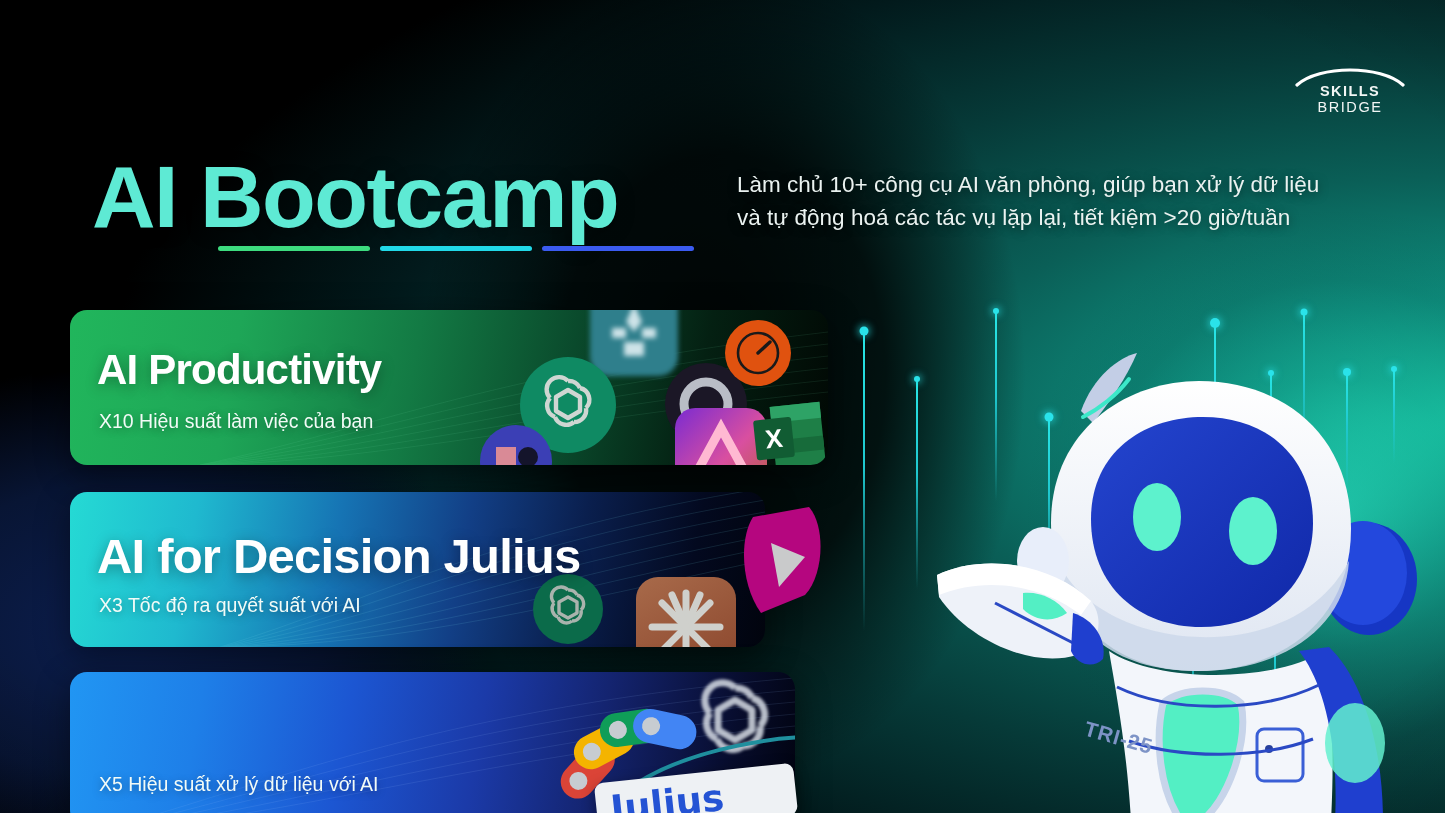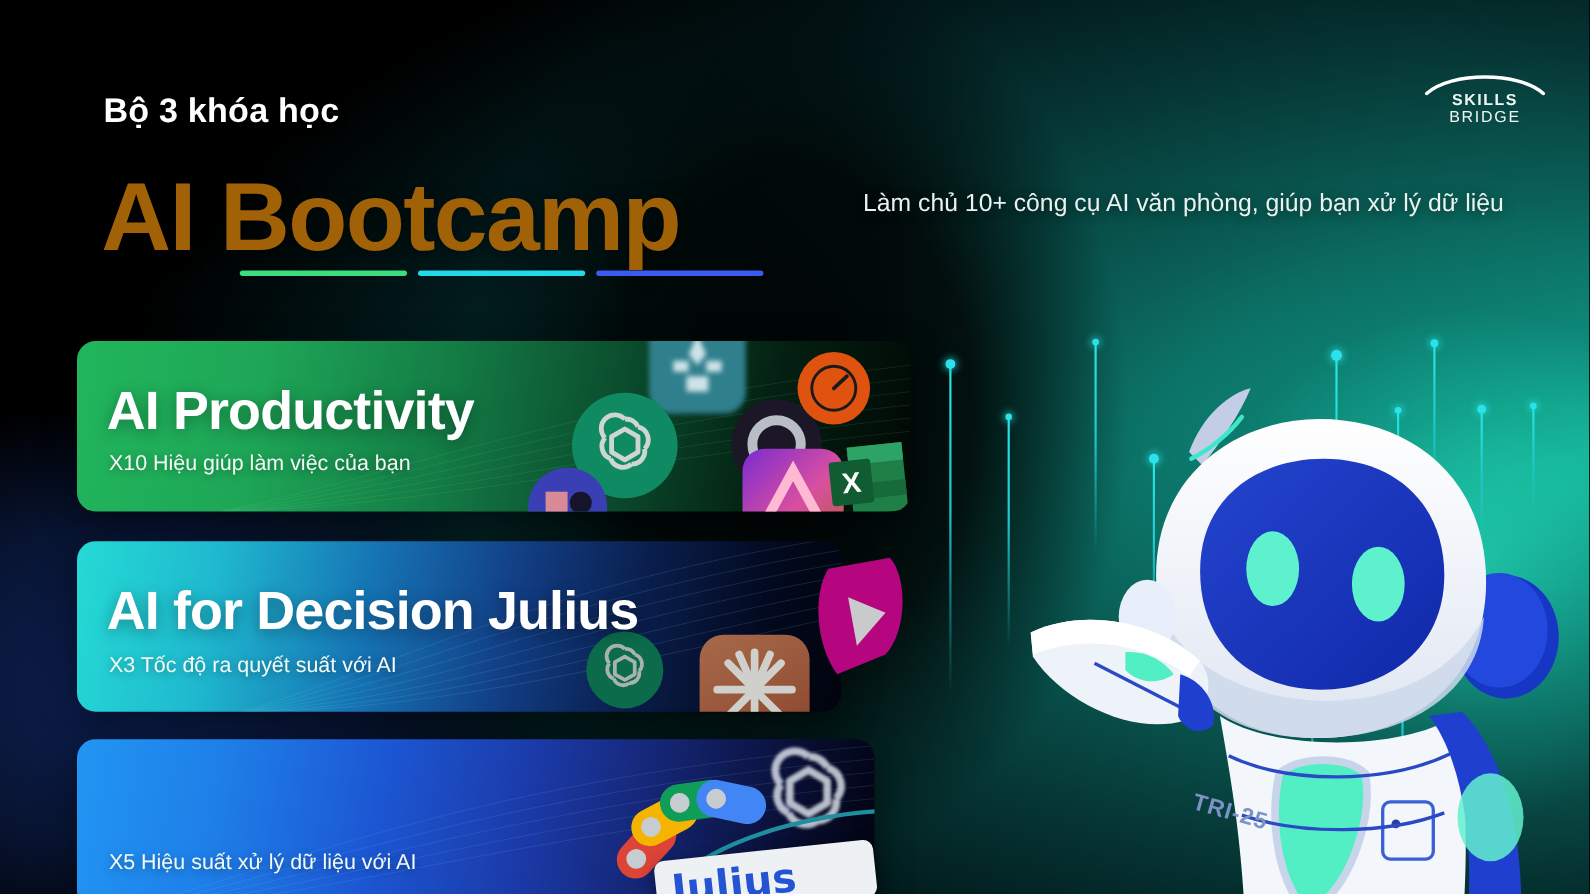--- a/index.html
+++ b/index.html
@@ -44,30 +44,30 @@
               border-radius:50%; background:#2ae3ea; box-shadow:0 0 7px 2px rgba(42,227,234,.55); }
 
   
   .kicker{
     position:absolute; left:94px; top:83px;
     font-size:31px; font-weight:bold; color:#ffffff; letter-spacing:.2px;
     text-shadow:0 2px 10px rgba(0,0,0,.35);
   }
   .headline{
     position:absolute; left:92px; top:152px;
-    font-size:88px; font-weight:bold; color:#a16207; line-height:1.02;
+    font-size:88px; font-weight:bold; color:#5eead4; line-height:1.02;
     letter-spacing:-1.5px; white-space:nowrap;
     text-shadow:0 3px 18px rgba(0,0,0,.45);
   }
   .underbars{ position:absolute; left:218px; top:246px; display:flex; gap:10px; }
   .ubar{ height:5px; border-radius:3px; }
 
   .subtitle{
     position:absolute; right:78px; top:168px; width:630px;
-    text-align:right; color:#eaf2f0; font-size:22.5px; line-height:1.48;
+    color:#eaf2f0; font-size:22.5px; line-height:1.48;
     text-shadow:0 2px 10px rgba(0,0,0,.5);
   }
 
   
   .logo{ position:absolute; right:34px; top:63px; width:122px; height:44px; }
   .logo svg{ display:block; }
   .logo-text{
     position:absolute; left:0; top:20px; width:122px; text-align:center;
     color:#f2f6f5; font-size:14.5px; font-weight:bold; letter-spacing:1.4px;
   }
@@ -83,21 +83,21 @@
     position:absolute; font-weight:bold; color:#fff; white-space:nowrap;
     text-shadow:0 3px 14px rgba(0,0,0,.35); letter-spacing:-.8px;
   }
   .card .sub{
     position:absolute; color:#f2fbf7; white-space:nowrap; font-size:19.5px;
     text-shadow:0 2px 8px rgba(0,0,0,.35);
   }
 
   #card1{ left:70px; top:310px; width:758px; height:155px;
           background:linear-gradient(100deg,#21b65c 0%,#1ea657 22%,#137a44 45%,#0a4a2c 65%,#042012 82%,#010804 100%); }
-  #card1 .ttl{ left:27px; top:36px; font-size:49px; }
+  #card1 .ttl{ left:27px; top:36px; font-size:42px; }
   #card1 .sub{ left:29px; top:100px; }
 
   #card2{ left:70px; top:492px; width:695px; height:155px;
           background:linear-gradient(100deg,#25dad4 0%,#1fb9cf 18%,#1674b4 38%,#123f86 56%,#0a1f4e 72%,#03091f 88%,#01040d 100%); }
   #card2 .ttl{ left:27px; top:36px; font-size:49px; }
   #card2 .sub{ left:29px; top:102px; }
 
   #card3{ left:70px; top:672px; width:725px; height:155px;
           background:linear-gradient(100deg,#2196f3 0%,#1e7fe8 18%,#1c56d2 38%,#1b3aa8 56%,#142470 72%,#070c2c 90%,#01030f 100%); }
   #card3 .ttl{ left:27px; top:36px; font-size:49px; }
@@ -175,31 +175,31 @@
   <div class="logo">
     <svg width="122" height="24" viewBox="0 0 122 24">
       <path d="M8 22 C 30 2, 92 2, 114 22" fill="none" stroke="#ffffff" stroke-width="3.2" stroke-linecap="round"></path>
     </svg>
     <div class="logo-text">
       <span>SKILLS</span>
       <span class="thin">BRIDGE</span>
     </div>
   </div>
 
-  <div class="kicker">Bộ 3 khóa học</div>
   <div class="headline">AI Bootcamp</div>
 
   <div class="underbars">
     <div class="ubar" id="ub0" style="width: 152px; background: rgb(61, 220, 127);"></div>
     <div class="ubar" id="ub1" style="width: 152px; background: rgb(33, 217, 232);"></div>
     <div class="ubar" id="ub2" style="width: 152px; background: rgb(59, 91, 240);"></div>
   </div>
 
   <div class="subtitle">
     <div>Làm chủ 10+ công cụ AI văn phòng, giúp bạn xử lý dữ liệu</div>
+    <div>và tự động hoá các tác vụ lặp lại, tiết kiệm &gt;20 giờ/tuần</div>
   </div>
 
   <div class="card" id="card1">
     <svg class="swirl" viewBox="0 0 758 155" preserveAspectRatio="none">
       <g fill="none" stroke="#7fe8b4" stroke-width=".6" opacity=".30">
         <path d="M130 155 C 300 120, 430 60, 758 22"></path>
         <path d="M130 155 C 305 126, 440 70, 758 34"></path>
         <path d="M132 155 C 310 132, 450 80, 758 46"></path>
         <path d="M134 155 C 315 138, 460 90, 758 58"></path>
         <path d="M136 155 C 320 144, 470 100, 758 70"></path>
@@ -254,21 +254,21 @@
           <rect x="26" y="10" width="50" height="62" fill="#1e7f47"></rect>
           <rect x="26" y="10" width="50" height="16" fill="#2ea366"></rect>
           <rect x="26" y="44" width="50" height="14" fill="#176b3a"></rect>
           <rect x="8" y="22" width="38" height="40" rx="3" fill="#115c33"></rect>
           <text x="27" y="51" font-family="Liberation Sans, sans-serif" font-size="26" font-weight="bold" fill="#ffffff" text-anchor="middle">X</text>
         </g>
       </svg>
     </div>
 
     <div class="ttl">AI Productivity</div>
-    <div class="sub">X10 Hiệu giúp làm việc của bạn</div>
+    <div class="sub">X10 Hiệu suất làm việc của bạn</div>
   </div>
 
   <div class="card" id="card2">
     <svg class="swirl" viewBox="0 0 695 155" preserveAspectRatio="none">
       <g fill="none" stroke="#79d9e8" stroke-width=".6" opacity=".40">
         <path d="M150 155 C 300 110, 420 40, 695 -4"></path>
         <path d="M152 155 C 306 118, 432 52, 695 8"></path>
         <path d="M154 155 C 312 126, 444 64, 695 20"></path>
         <path d="M156 155 C 318 134, 456 76, 695 32"></path>
         <path d="M158 155 C 324 142, 468 88, 695 44"></path>

